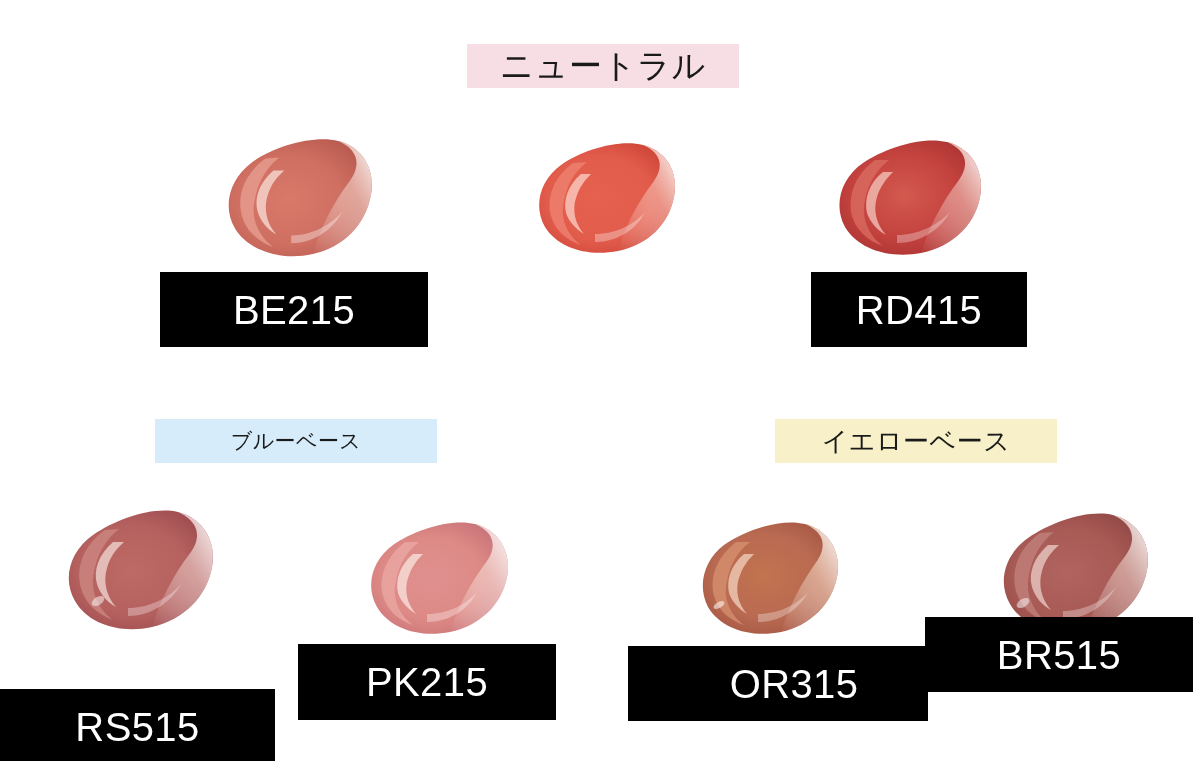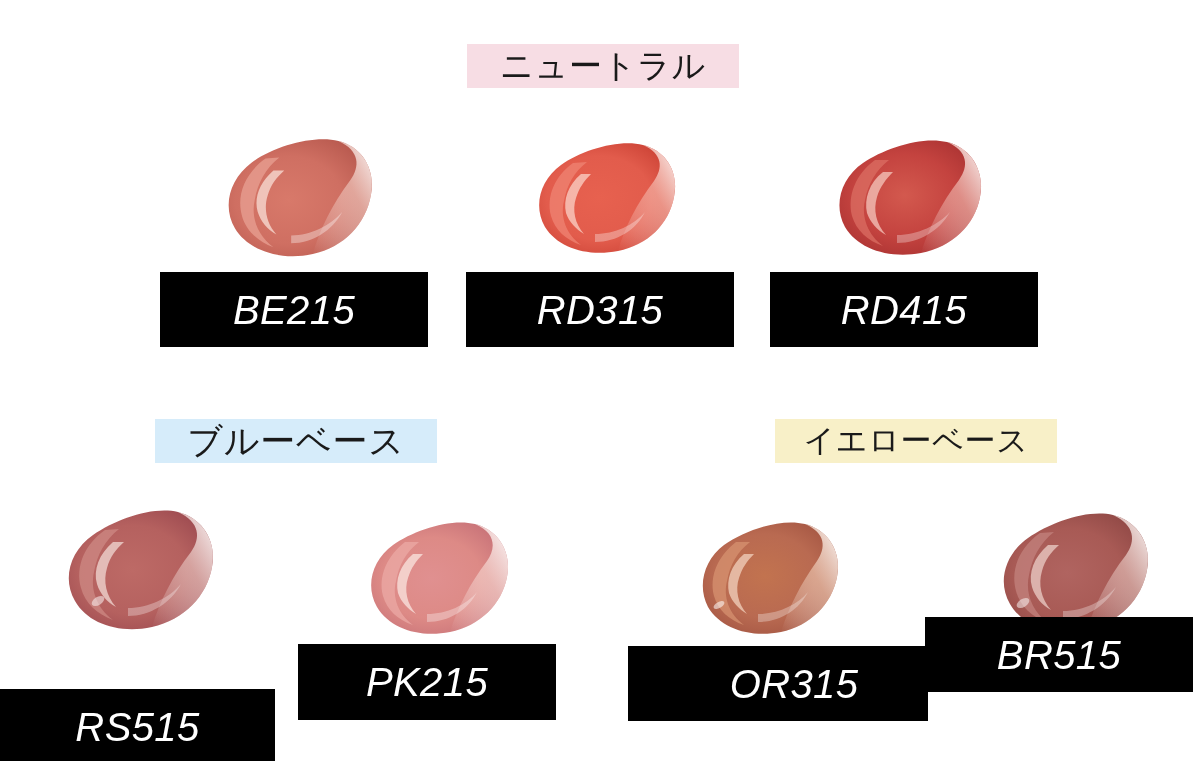--- a/index.html
+++ b/index.html
@@ -39,30 +39,30 @@
     height: 44px;
     background: #f7dde4;
     font-size: 33px;
   }
   .cat-blue {
     left: 155px;
     top: 419px;
     width: 282px;
     height: 44px;
     background: #d6ecfa;
-    font-size: 35px;
+    font-size: 21px;
     justify-content: center;
   }
   .cat-yellow {
     left: 775px;
     top: 419px;
     width: 282px;
     height: 44px;
     background: #f8f0c8;
-    font-size: 31px;
+    font-size: 26px;
   }
 
   
   .swatch {
     position: absolute;
   }
   .swatch svg {
     display: block;
     width: 100%;
     height: 100%;
@@ -75,21 +75,20 @@
     display: flex;
     align-items: center;
     justify-content: center;
   }
   .code-plate span {
     color: #ffffff;
     font-size: 40px;
     font-weight: 400;
     letter-spacing: 0.01em;
     line-height: 1;
-    font-style: italic;
   }
 </style>
 </head>
 <body>
 
 <div class="stage">
 
   <div class="cat-chip cat-neutral">
     <span>ニュートラル</span>
   </div>
@@ -162,24 +161,21 @@
       <path d="M114 6 C139 12 152 36 147 61 C142 89 119 111 88 117 C95 93 109 66 126 44 C136 30 135 15 114 6 Z" fill="url(#hRD415)"></path>
       <path d="M42 24 C23 38 14 59 19 80 C23 94 35 105 50 110 C35 99 28 81 32 64 C35 48 43 34 56 24 Z" fill="#dd7065" opacity="0.7"></path>
       <path d="M50 36 C36 47 31 63 34 77 C37 86 44 94 53 99 C43 88 40 74 44 61 C47 51 53 43 60 36 Z" fill="#f7ccc2" opacity="0.72"></path>
       <path d="M64 99 C85 99 105 89 117 76 C107 94 87 107 64 107 Z" fill="#ffffff" opacity="0.3"></path>
     </svg>
   </div>
 
   <div class="code-plate" style="left:160px; top:272px; width:268px; height:75px;">
     <span>BE215</span>
   </div>
-  <div class="code-plate" style="left:466px; top:272px; width:268px; height:75px;">
-    <span>RD315</span>
-  </div>
-  <div class="code-plate" style="left:770px; top:272px; width:268px; height:75px;">
+  <div class="code-plate" style="left:811px; top:272px; width:216px; height:75px;">
     <span>RD415</span>
   </div>
 
   <div class="swatch" style="left:62px; top:505px; width:158px; height:128px;">
     <svg viewBox="0 0 158 128" xmlns="http://www.w3.org/2000/svg">
       <defs>
         <radialGradient id="gRS515" cx="44%" cy="50%" r="72%">
           <stop offset="0%" stop-color="#bd6a66"></stop>
           <stop offset="52%" stop-color="#b5615f"></stop>
           <stop offset="100%" stop-color="#93414a"></stop>

